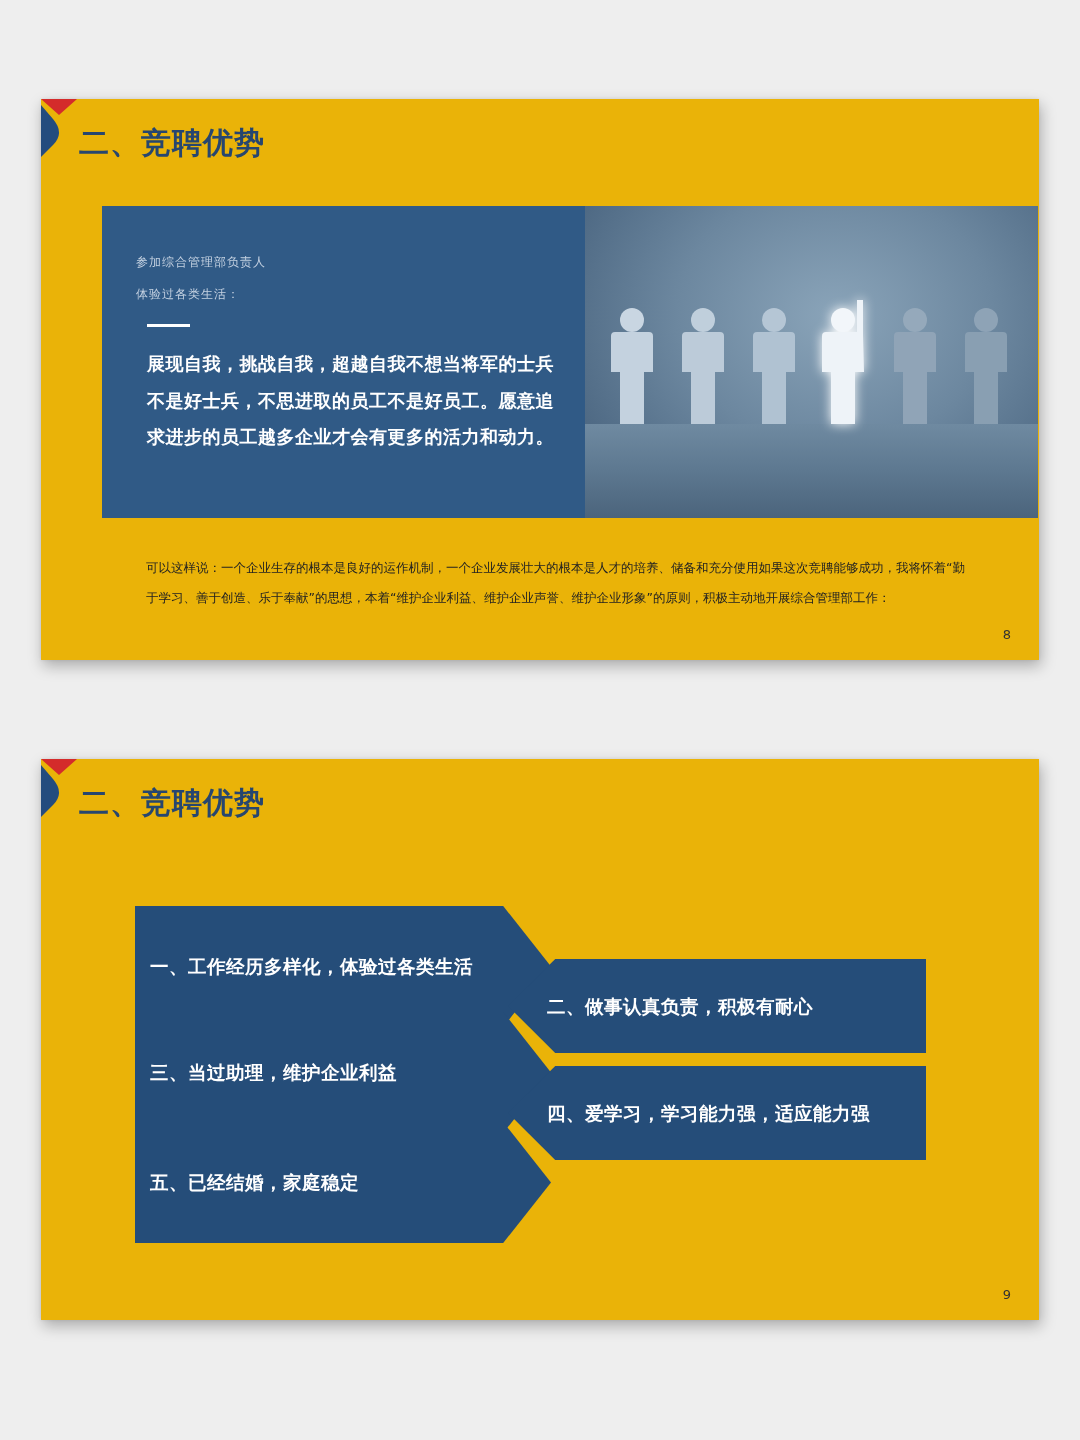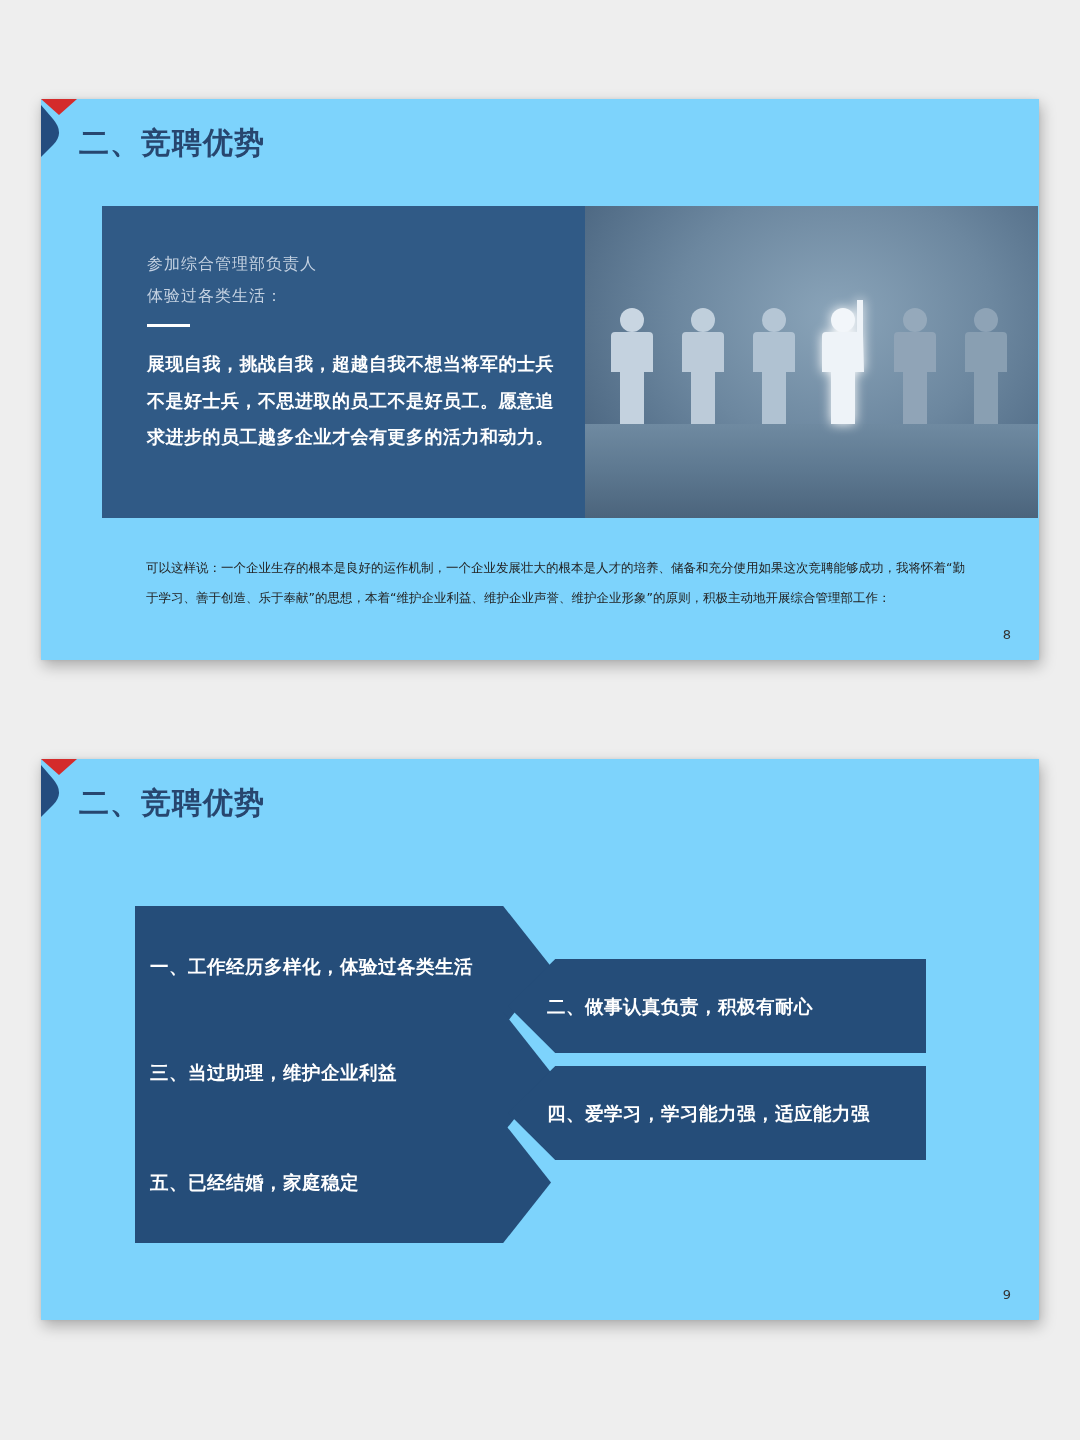--- a/index.html
+++ b/index.html
@@ -4,21 +4,21 @@
 <style>
   html, body { margin: 0; padding: 0; }
   body {
     width: 1080px; height: 1440px;
     background: #eeeeee;
     position: relative; overflow: hidden;
     font-family: "DejaVu Sans", "Liberation Sans", sans-serif;
   }
   .slide {
     position: absolute; left: 41px; width: 998px; height: 561px;
-    background: #7dd3fc;
+    background: #eab308;
     box-shadow: 2px 6px 14px rgba(0,0,0,0.28), 0 0 3px rgba(0,0,0,0.08);
     overflow: hidden;
   }
   #slide1 { top: 99px; }
   #slide2 { top: 759px; }
 
   .logo { position: absolute; left: 0; top: 0; width: 40px; height: 62px; }
   .slide-title {
     position: absolute; left: 38px; top: 22px;
     font-size: 30px; font-weight: bold; color: #27466f;
@@ -28,21 +28,21 @@
     position: absolute; right: 28px; bottom: 18px;
     font-size: 13px; color: #333333;
   }
 
   
   .text-panel {
     position: absolute; left: 61px; top: 107px; width: 483px; height: 312px;
     background: #305a86;
   }
   .intro-line {
-    position: absolute; left: 45px; font-size: 16px; color: #c5d2e2; letter-spacing: 1px;
+    position: absolute; left: 34px; font-size: 12px; color: #c5d2e2; letter-spacing: 1px;
   }
   #intro1 { top: 48px; }
   #intro2 { top: 80px; }
   .divider-bar {
     position: absolute; left: 45px; top: 118px; width: 43px; height: 3px; background: #ffffff;
   }
   .quote {
     position: absolute; left: 45px; top: 140px; width: 410px;
     font-size: 18px; font-weight: bold; color: #ffffff; line-height: 36.5px;
     letter-spacing: 0.5px;

